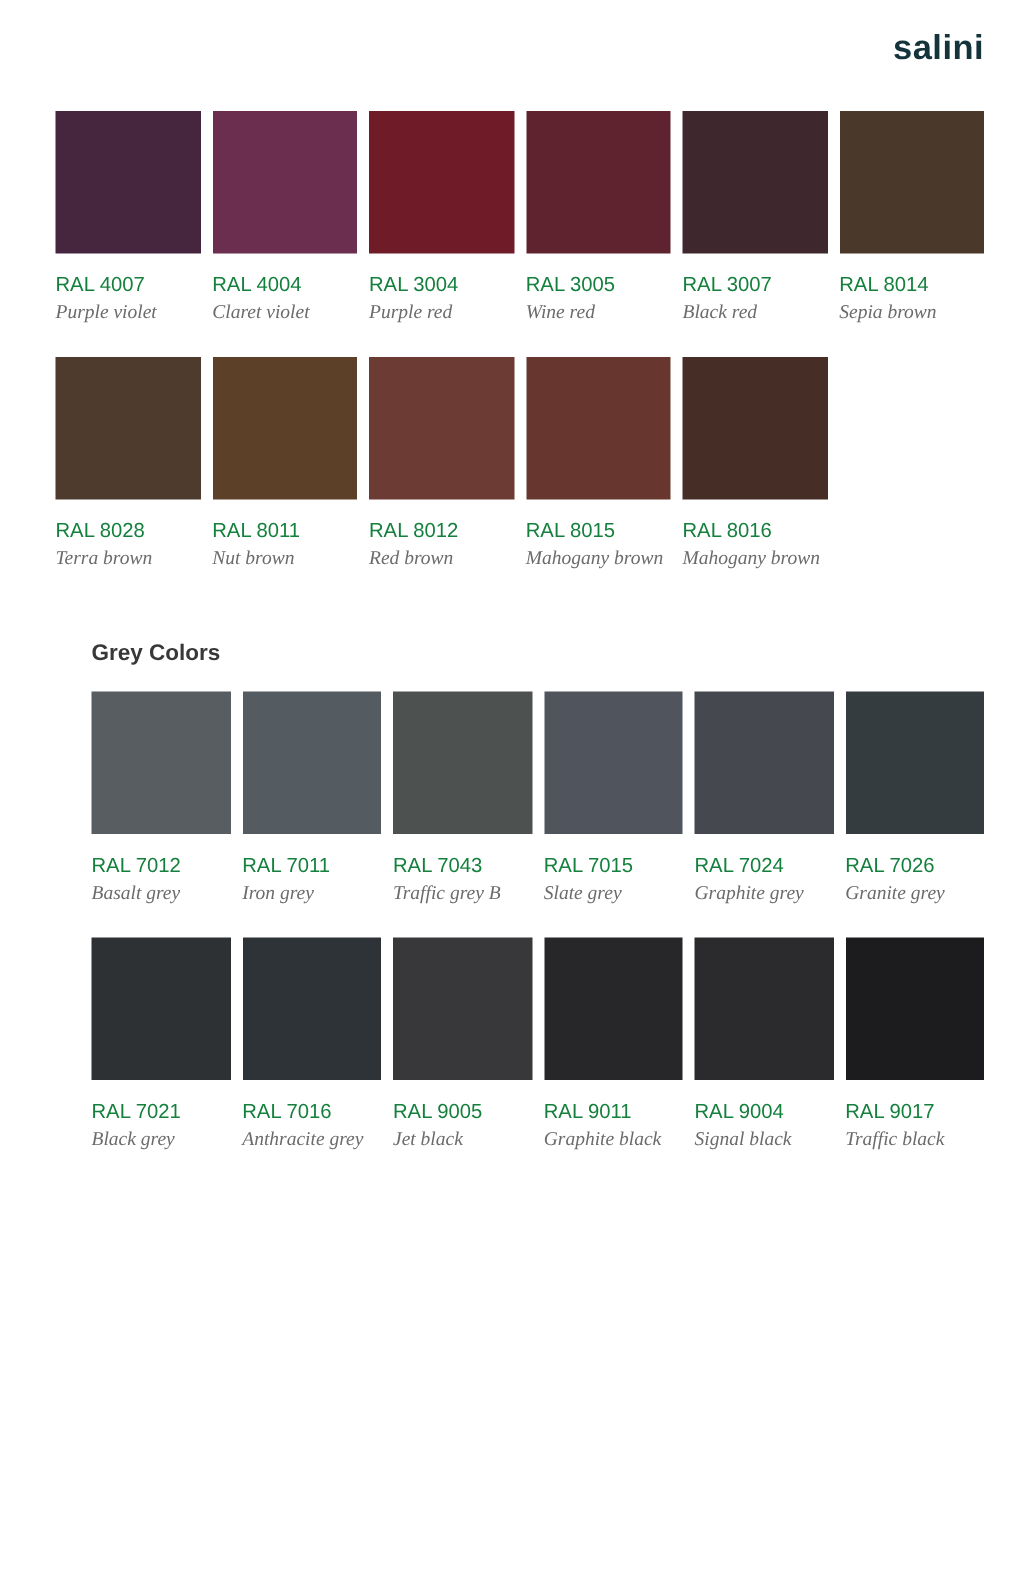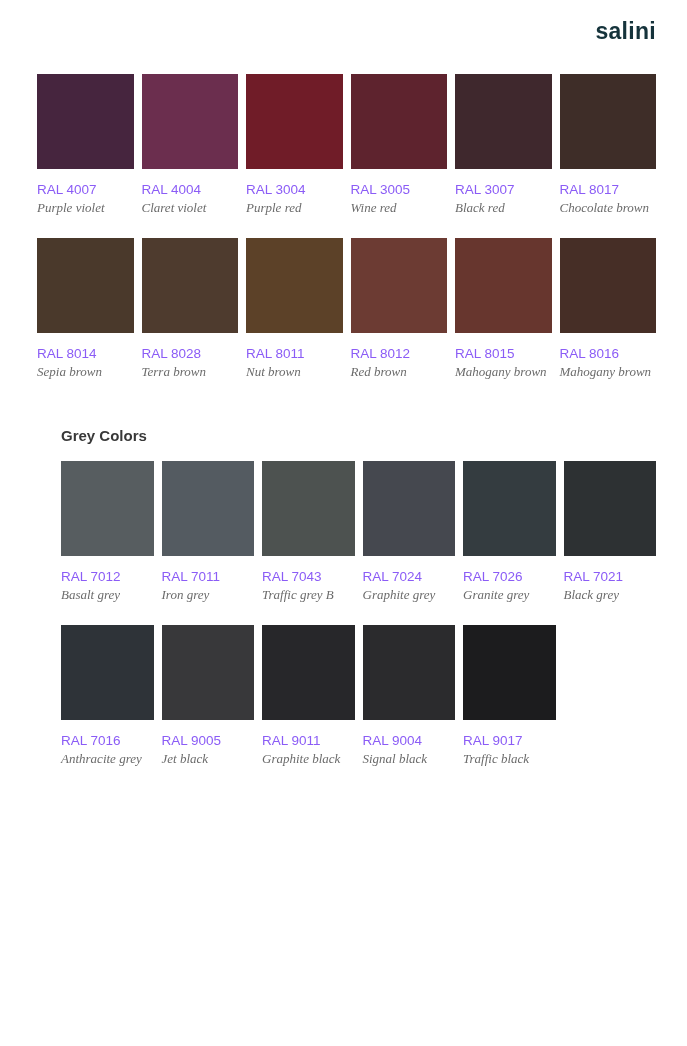--- a/index.html
+++ b/index.html
@@ -49,21 +49,21 @@
   }
   .swatch-cell { min-width: 0; }
   .swatch {
     height: 95px;
     width: 100%;
   }
   .swatch-code {
     margin-top: 13px;
     font-size: 13.5px;
     line-height: 16px;
-    color: #8b5cf6;
+    color: #15803d;
     white-space: nowrap;
   }
   .swatch-name {
     margin-top: 2px;
     font-family: "Liberation Serif", serif;
     font-style: italic;
     font-size: 13px;
     line-height: 16px;
     color: #6B6B6B;
     white-space: nowrap;
@@ -103,25 +103,20 @@
     <div class="swatch-code">RAL 3005</div>
     <div class="swatch-name">Wine red</div>
   </div>
 
   <div class="swatch-cell">
     <div class="swatch" style="background: rgb(63, 40, 45);"></div>
     <div class="swatch-code">RAL 3007</div>
     <div class="swatch-name">Black red</div>
   </div>
 
-  <div class="swatch-cell">
-    <div class="swatch" style="background: rgb(62, 45, 40);"></div>
-    <div class="swatch-code">RAL 8017</div>
-    <div class="swatch-name">Chocolate brown</div>
-  </div>
 
   <div class="swatch-cell">
     <div class="swatch" style="background: rgb(74, 57, 43);"></div>
     <div class="swatch-code">RAL 8014</div>
     <div class="swatch-name">Sepia brown</div>
   </div>
 
   <div class="swatch-cell">
     <div class="swatch" style="background: rgb(78, 59, 46);"></div>
     <div class="swatch-code">RAL 8028</div>
@@ -168,20 +163,25 @@
     <div class="swatch-code">RAL 7011</div>
     <div class="swatch-name">Iron grey</div>
   </div>
 
   <div class="swatch-cell">
     <div class="swatch" style="background: rgb(77, 82, 80);"></div>
     <div class="swatch-code">RAL 7043</div>
     <div class="swatch-name">Traffic grey B</div>
   </div>
 
+  <div class="swatch-cell">
+    <div class="swatch" style="background: rgb(79, 84, 93);"></div>
+    <div class="swatch-code">RAL 7015</div>
+    <div class="swatch-name">Slate grey</div>
+  </div>
 
   <div class="swatch-cell">
     <div class="swatch" style="background: rgb(69, 72, 79);"></div>
     <div class="swatch-code">RAL 7024</div>
     <div class="swatch-name">Graphite grey</div>
   </div>
 
   <div class="swatch-cell">
     <div class="swatch" style="background: rgb(52, 60, 64);"></div>
     <div class="swatch-code">RAL 7026</div>

